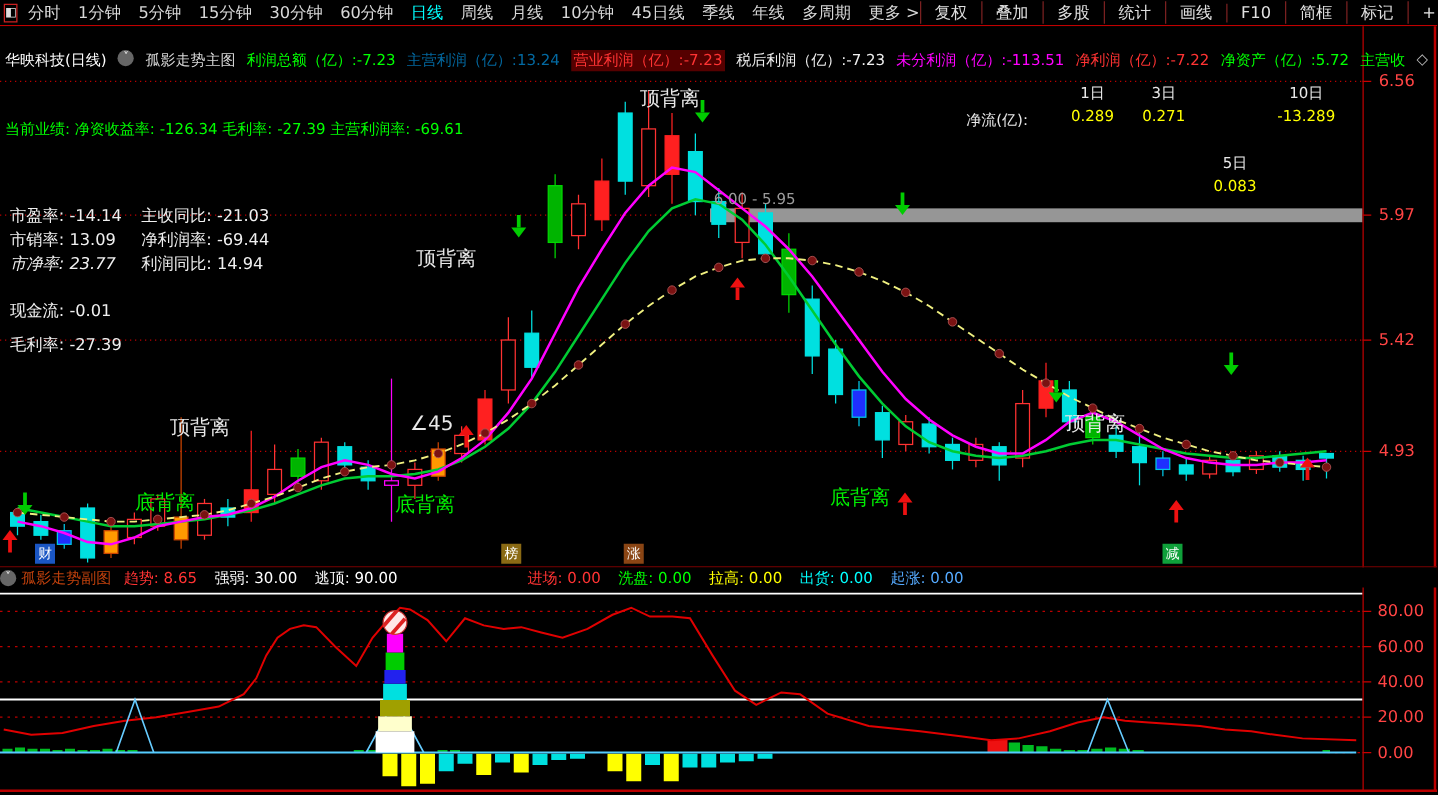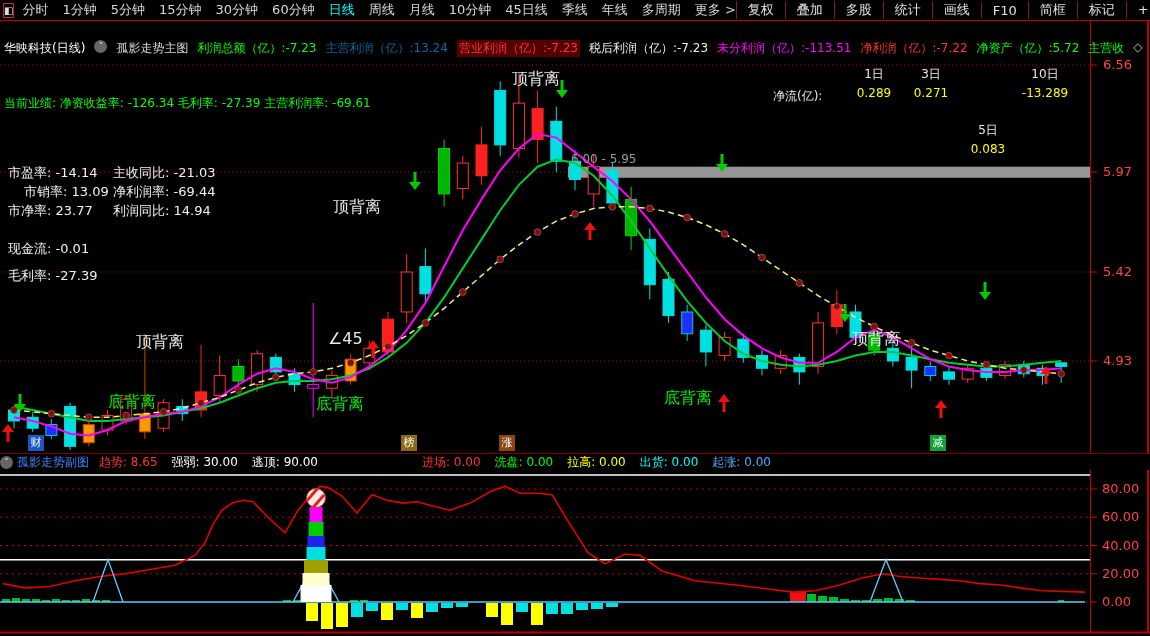--- a/index.html
+++ b/index.html
@@ -32,21 +32,21 @@
   .nf-col .nf-h { color:#e8e8e8; }
   .nf-col .nf-v { color:#ffff00; margin-top:3px; }
   .anno { position:absolute; font-size:16px; z-index:3; white-space:nowrap; }
   .badge { position:absolute; top:414px; width:16px; height:16px; color:#fff; font-size:11px;
            line-height:16px; text-align:center; z-index:3; }
   .band-label { position:absolute; color:#9a9a9a; font-size:12px; z-index:3; }
 
   
   .subheader { position:absolute; left:0; top:454px; width:1150px; height:16px; background:#000;
                display:flex; align-items:center; gap:0; z-index:3; }
-  .subheader .title { color:#3b82f6; margin:0 10px 0 4px; }
+  .subheader .title { color:#c2410c; margin:0 10px 0 4px; }
   .subheader .shi { margin-right:14px; white-space:nowrap; }
   .sub { position:absolute; left:0; top:470px; width:984px; height:164px; }
   .sub svg { position:absolute; left:0; top:0; }
 
   .vline-axis { position:absolute; left:1090px; top:21px; width:1px; height:612px; background:#bb0000; z-index:2; }
   .vline-edge { position:absolute; left:1147px; top:21px; width:2px; height:612px; background:#bb0000; z-index:2; }
   .hline-sep  { position:absolute; left:0; top:453px; width:1150px; height:1px; background:#7a0000; z-index:2; }
 </style>
 </head>
 <body>
@@ -283,22 +283,22 @@
         <span style="color: rgb(255, 51, 51);">净利润（亿）:-7.22</span>
         <span style="color: rgb(0, 255, 0);">净资产（亿）:5.72</span>
         <span style="color: rgb(0, 255, 0);">主营收</span>
         <span style="color: rgb(187, 187, 187);">◇</span>
       </div>
     <div class="inforow" id="rowE" style="top:74px">
         <span style="color: rgb(0, 255, 0);">当前业绩: 净资收益率: -126.34  毛利率: -27.39  主营利润率: -69.61</span>
       </div>
     <div id="metricsBox">
         <div class="metric" style="left: 8px; top: 143px;">市盈率: -14.14</div>
-        <div class="metric" style="left: 24px; top: 162px;">市销率: 13.09</div>
-        <div class="metric" style="left: 8px; top: 181px;">市净率: 23.77</div>
+        <div class="metric" style="left: 8px; top: 162px;">市销率: 13.09</div>
+        <div class="metric" style="left: 8px; top: 181px; font-style: italic;">市净率: 23.77</div>
         <div class="metric" style="left: 8px; top: 200px; margin-top: 46px;">毛利率: -27.39</div>
         <div class="metric" style="left: 8px; top: 219px;">现金流: -0.01</div>
         <div class="metric" style="left: 113px; top: 143px;">主收同比: -21.03</div>
         <div class="metric" style="left: 113px; top: 162px;">净利润率: -69.44</div>
         <div class="metric" style="left: 113px; top: 181px;">利润同比: 14.94</div>
       </div>
     <div class="netflow" id="netflow">
       <span class="nf-label">净流(亿):</span>
     <div class="nf-col" style="left: 92px; top: 0px;">
           <div class="nf-h">1日</div>

